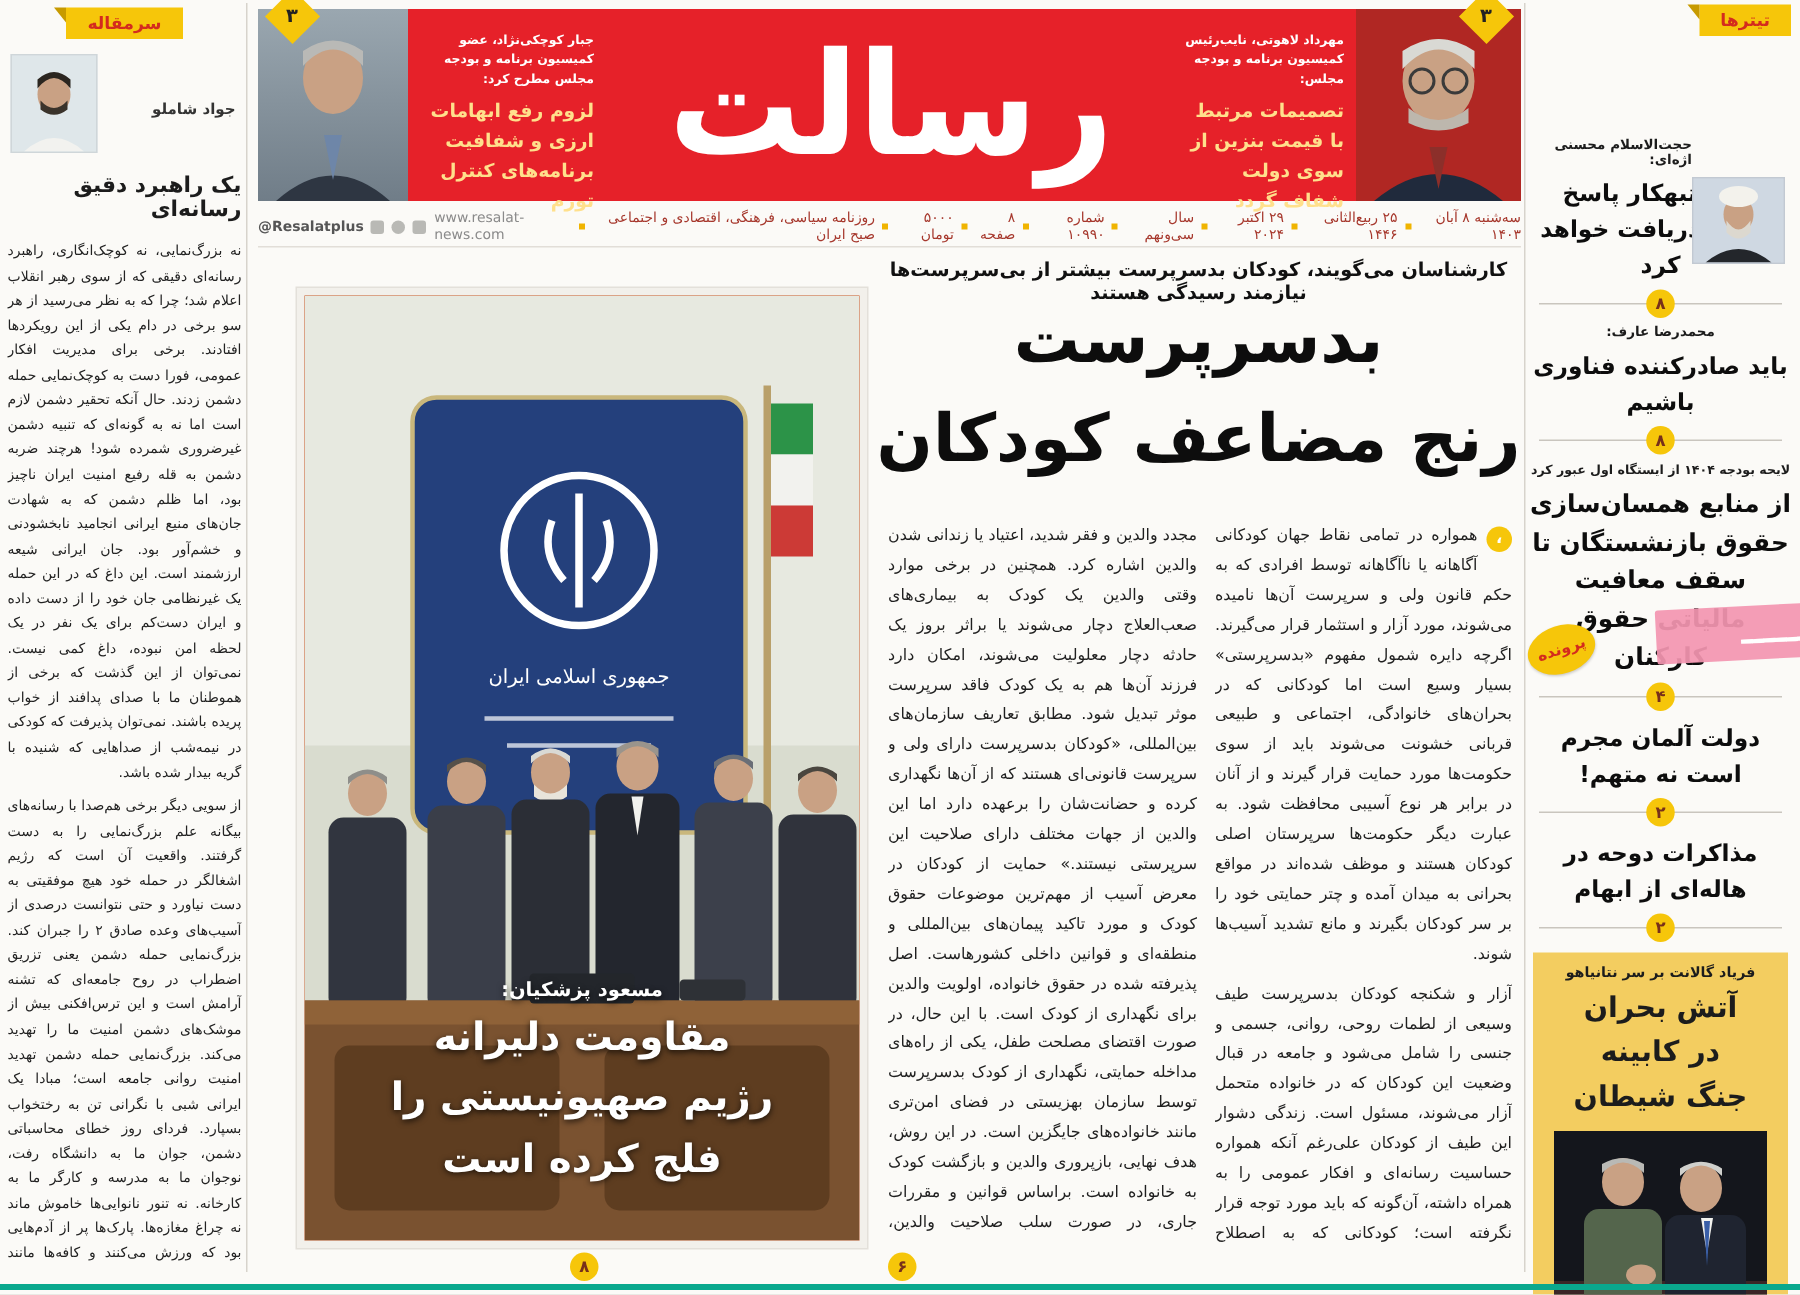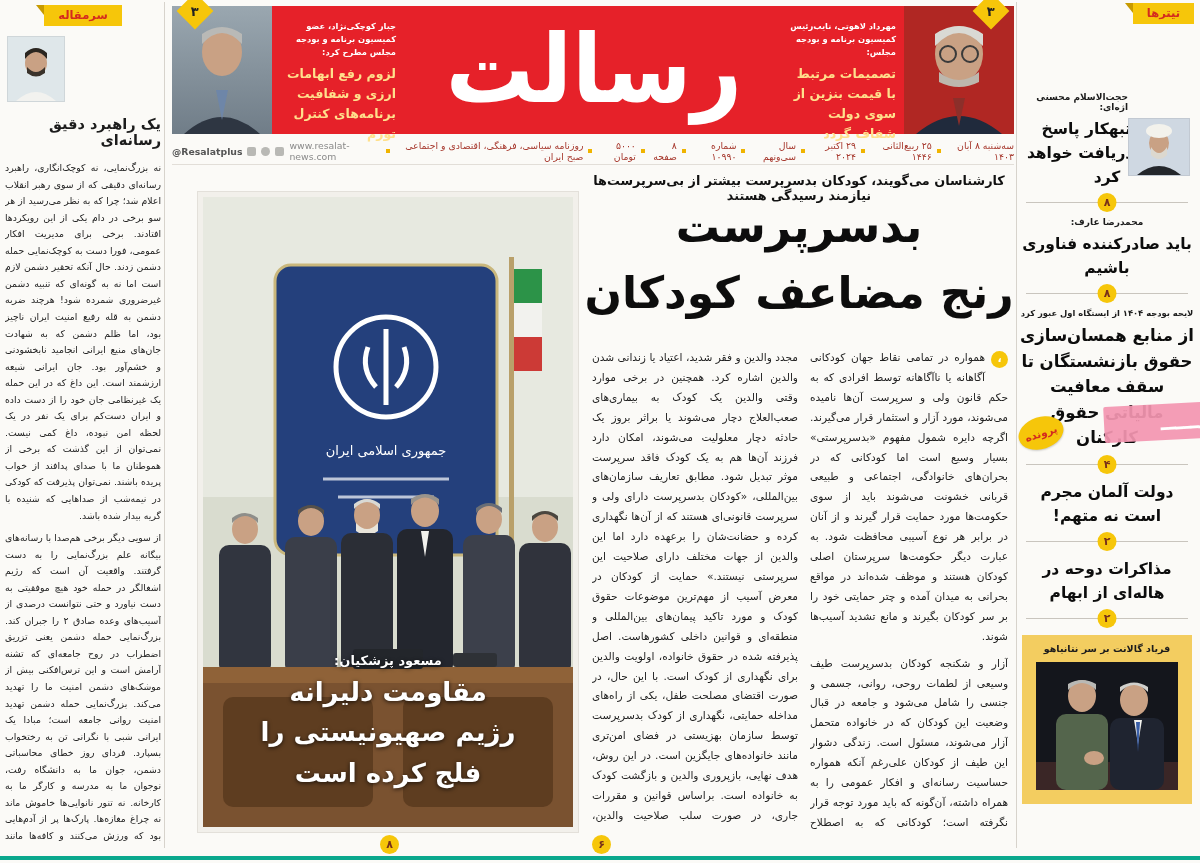--- a/index.html
+++ b/index.html
@@ -114,20 +114,21 @@
     </div>
     <figure class="ed-photo" style="margin:6px 6px 4px 2px;">
       <svg width="56" height="64" viewBox="0 0 56 64">
         <rect width="56" height="64" fill="#dfe7ea"></rect>
         <ellipse cx="28" cy="26" rx="11" ry="13" fill="#c9a184"></ellipse>
         <path d="M17 22 q11 -14 22 0 l0 -6 q-11 -10 -22 0 z" fill="#2b2620"></path>
         <path d="M19 30 q9 10 18 0 l0 6 q-9 7 -18 0 z" fill="#3a332b"></path>
         <path d="M8 64 q20 -18 40 0 z" fill="#f2f2ef"></path>
       </svg>
     </figure>
+    <div class="ed-author">جواد شاملو</div>
     <h2 class="ed-title">یک راهبرد دقیق رسانه‌ای</h2>
     <div class="ed-body">
       <p>نه بزرگ‌نمایی، نه کوچک‌انگاری، راهبرد رسانه‌ای دقیقی که از سوی رهبر انقلاب اعلام شد؛ چرا که به نظر می‌رسید از هر سو برخی در دام یکی از این رویکردها افتادند. برخی برای مدیریت افکار عمومی، فورا دست به کوچک‌نمایی حمله دشمن زدند. حال آنکه تحقیر دشمن لازم است اما نه به گونه‌ای که تنبیه دشمن غیرضروری شمرده شود! هرچند ضربه دشمن به قله رفیع امنیت ایران ناچیز بود، اما ظلم دشمن که به شهادت جان‌های منیع ایرانی انجامید نابخشودنی و خشم‌آور بود. جان ایرانی شیعه ارزشمند است. این داغ که در این حمله یک غیرنظامی جان خود را از دست داده و ایران دست‌کم برای یک نفر در یک لحظه امن نبوده، داغ کمی نیست. نمی‌توان از این گذشت که برخی از هموطنان ما با صدای پدافند از خواب پریده باشند. نمی‌توان پذیرفت که کودکی در نیمه‌شب از صداهایی که شنیده با گریه بیدار شده باشد.</p>
       <p>از سویی دیگر برخی هم‌صدا با رسانه‌های بیگانه علم بزرگ‌نمایی را به دست گرفتند. واقعیت آن است که رژیم اشغالگر در حمله خود هیچ موفقیتی به دست نیاورد و حتی نتوانست درصدی از آسیب‌های وعده صادق ۲ را جبران کند. بزرگ‌نمایی حمله دشمن یعنی تزریق اضطراب در روح جامعه‌ای که تشنه آرامش است و این ترس‌افکنی بیش از موشک‌های دشمن امنیت ما را تهدید می‌کند. بزرگ‌نمایی حمله دشمن تهدید امنیت روانی جامعه است؛ مبادا یک ایرانی شبی با نگرانی تن به رختخواب بسپارد. فردای روز خطای محاسباتی دشمن، جوان ما به دانشگاه رفت، نوجوان ما به مدرسه و کارگر ما به کارخانه. نه تنور نانوایی‌ها خاموش ماند نه چراغ مغازه‌ها. پارک‌ها پر از آدم‌هایی بود که ورزش می‌کنند و کافه‌ها مانند همیشه پر از مشتری بودند. دشمن غلطی کرد اما در ایران آب از آب تکان نخورد. این یعنی هرچند به امنیت کشور توهین شده اما زخمی بر چهره آن ننشسته و آنکه خلاف این را القا کند، از زمره مرجفون است.</p>
     </div>
   </aside>
   <div class="vline" style="left:164px;"></div>
 
   <main class="center">
 
@@ -338,20 +339,25 @@
     <div class="sb-item">
       <div class="sb-title">مذاکرات دوحه در هاله‌ای از ابهام</div>
       <div class="sep">
         <div class="line"></div>
         <div class="pgbadge">۲</div>
       </div>
     </div>
 
     <div class="crisis">
       <div class="ck">فریاد گالانت بر سر نتانیاهو</div>
+      <div class="ct">
+        <div>آتش بحران</div>
+        <div>در کابینه</div>
+        <div>جنگ شیطان</div>
+      </div>
       <figure class="cphoto" style="margin:8px auto 0;">
         <svg width="142" height="128" viewBox="0 0 142 128">
           <rect width="142" height="128" fill="#14161c"></rect>
           <rect y="100" width="142" height="28" fill="#3a2626"></rect>
           <ellipse cx="46" cy="34" rx="14" ry="16" fill="#c9a184"></ellipse>
           <path d="M32 28 q14 -14 28 0 l0 -6 q-14 -8 -28 0 z" fill="#b9b9b5"></path>
           <rect x="20" y="52" width="52" height="76" rx="10" fill="#54654c"></rect>
           <ellipse cx="58" cy="96" rx="10" ry="7" fill="#c9a184"></ellipse>
           <ellipse cx="98" cy="38" rx="14" ry="16" fill="#c9a184"></ellipse>
           <path d="M84 30 q14 -14 28 0 l0 -5 q-14 -9 -28 0 z" fill="#d0d0cc"></path>

